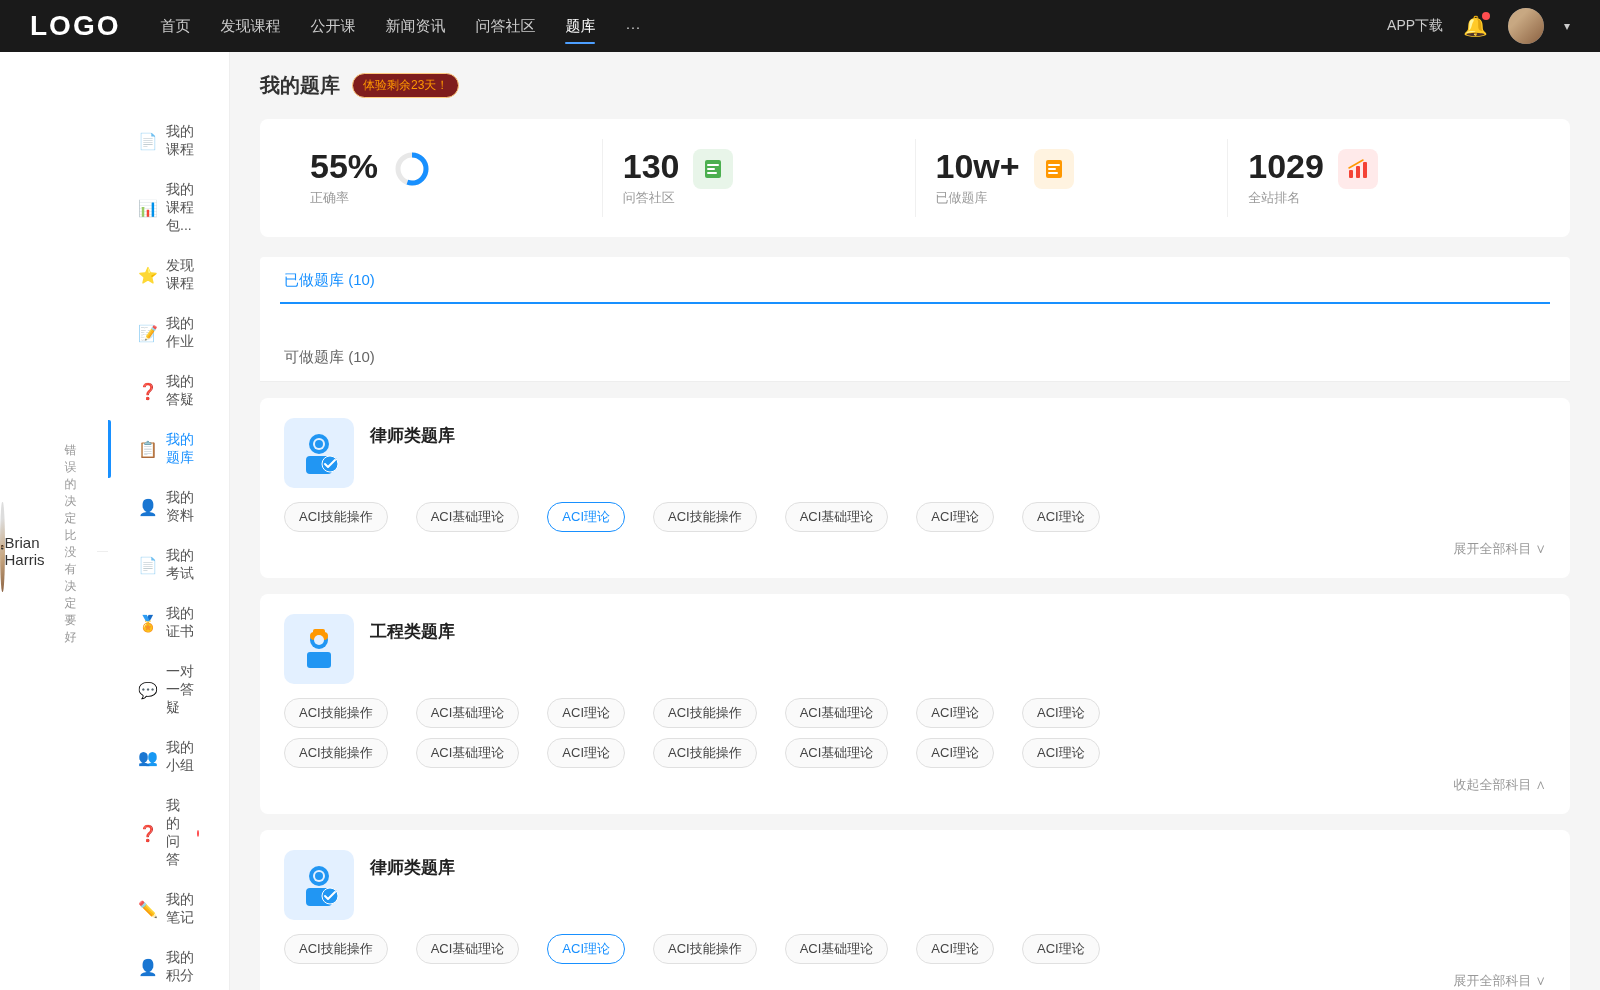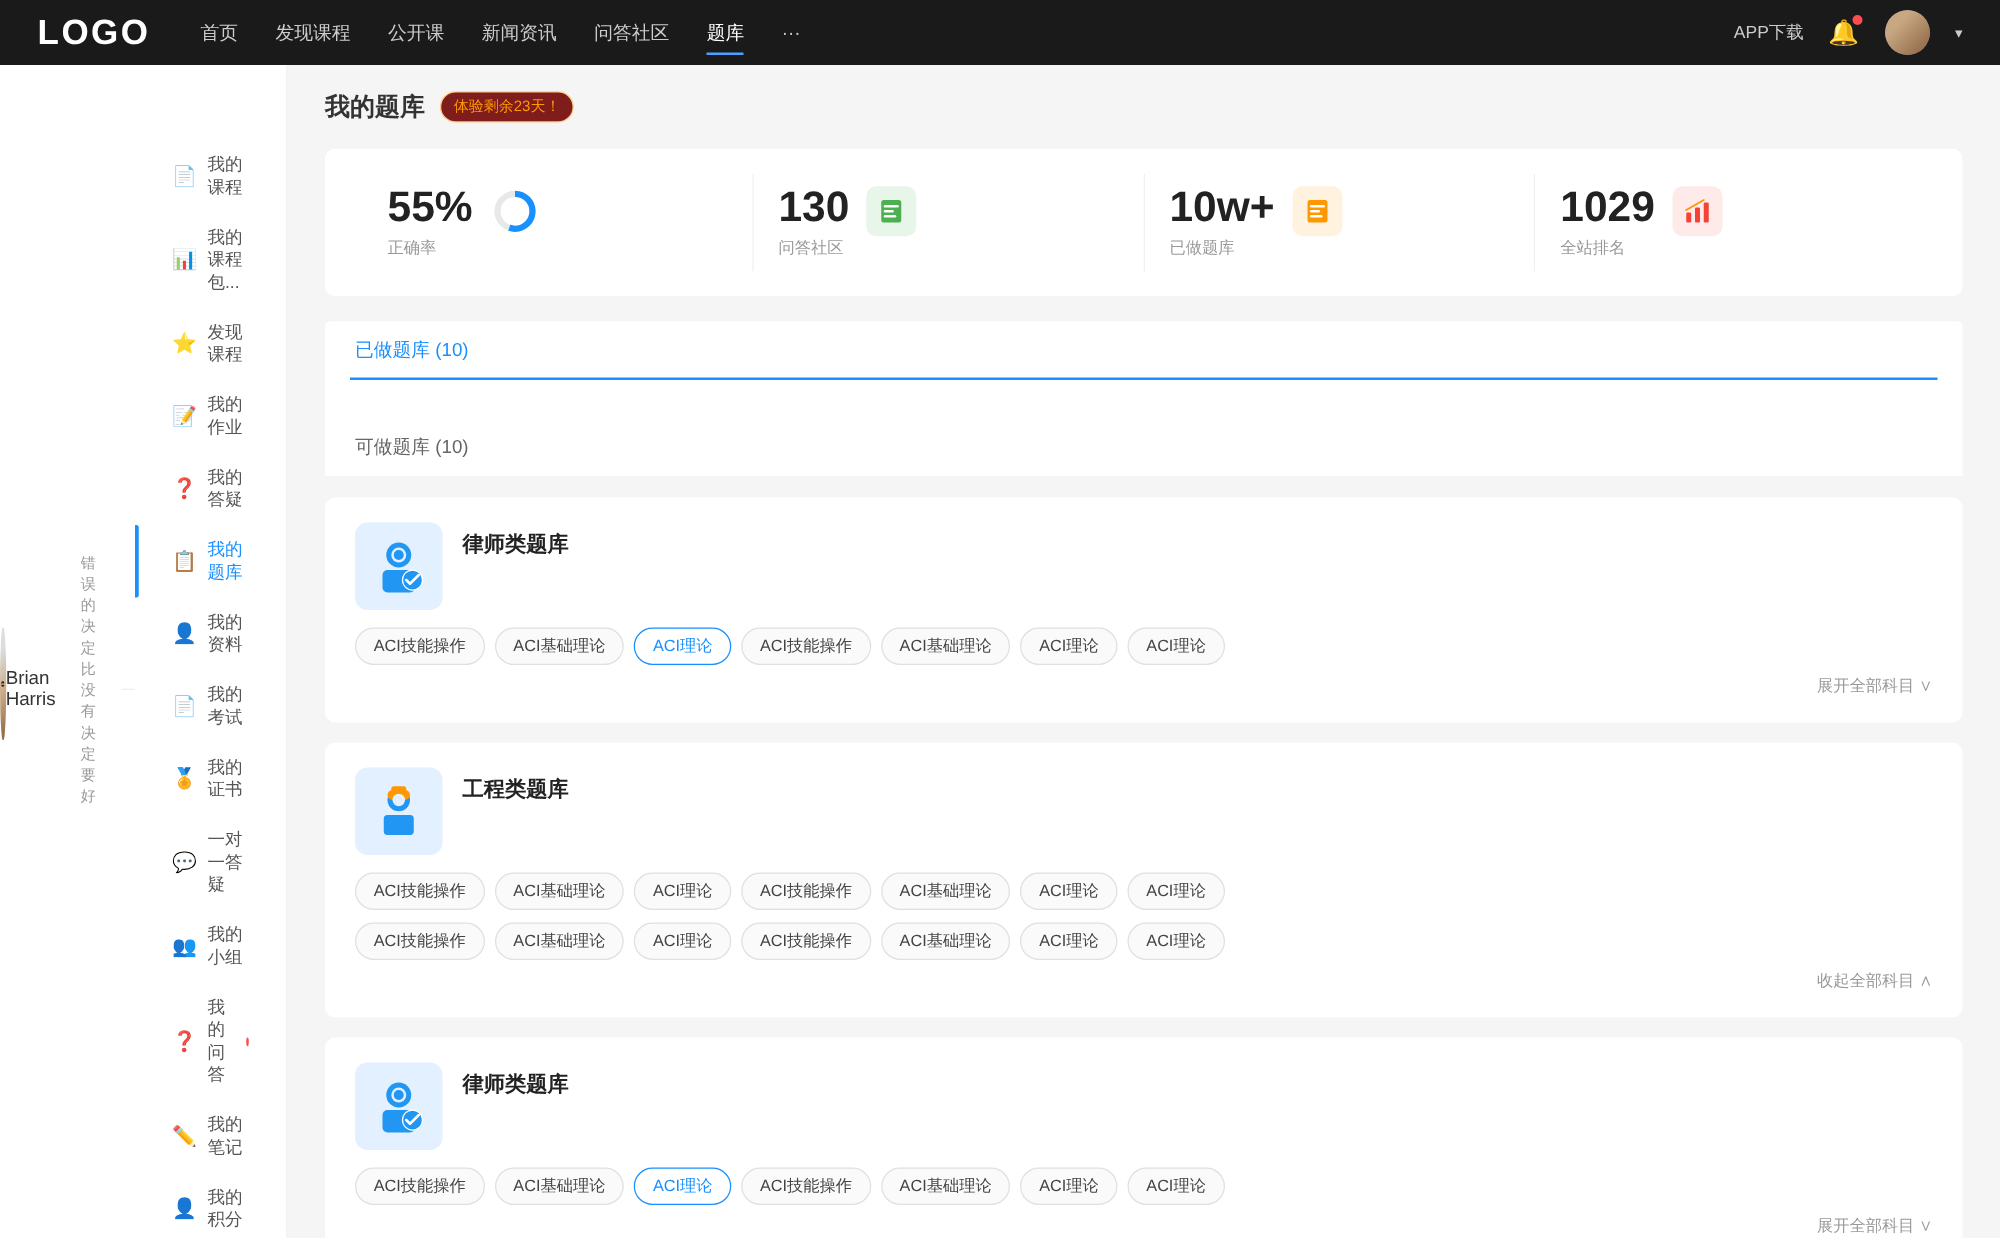--- a/index.html
+++ b/index.html
@@ -310,21 +310,21 @@
     }
     .qbank-title {
       font-size: 17px;
       font-weight: 600;
       color: #222;
       padding-top: 6px;
     }
     .tags-row {
       display: flex;
       flex-wrap: wrap;
-      gap: 8px;
+      gap: 28px;
       align-items: center;
     }
     .tag {
       padding: 5px 14px;
       border-radius: 20px;
       font-size: 13px;
       cursor: pointer;
       border: 1px solid #e0e0e0;
       color: #444;
       background: #fafafa;

